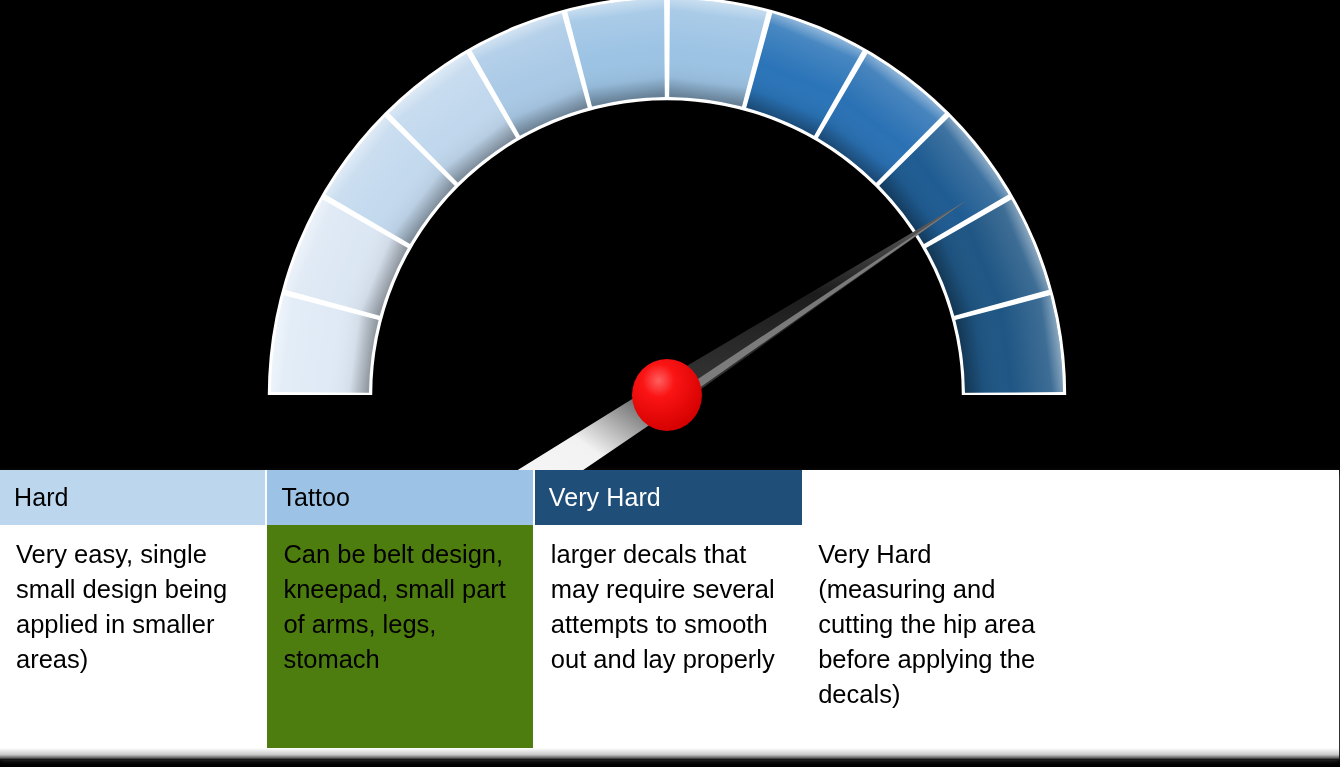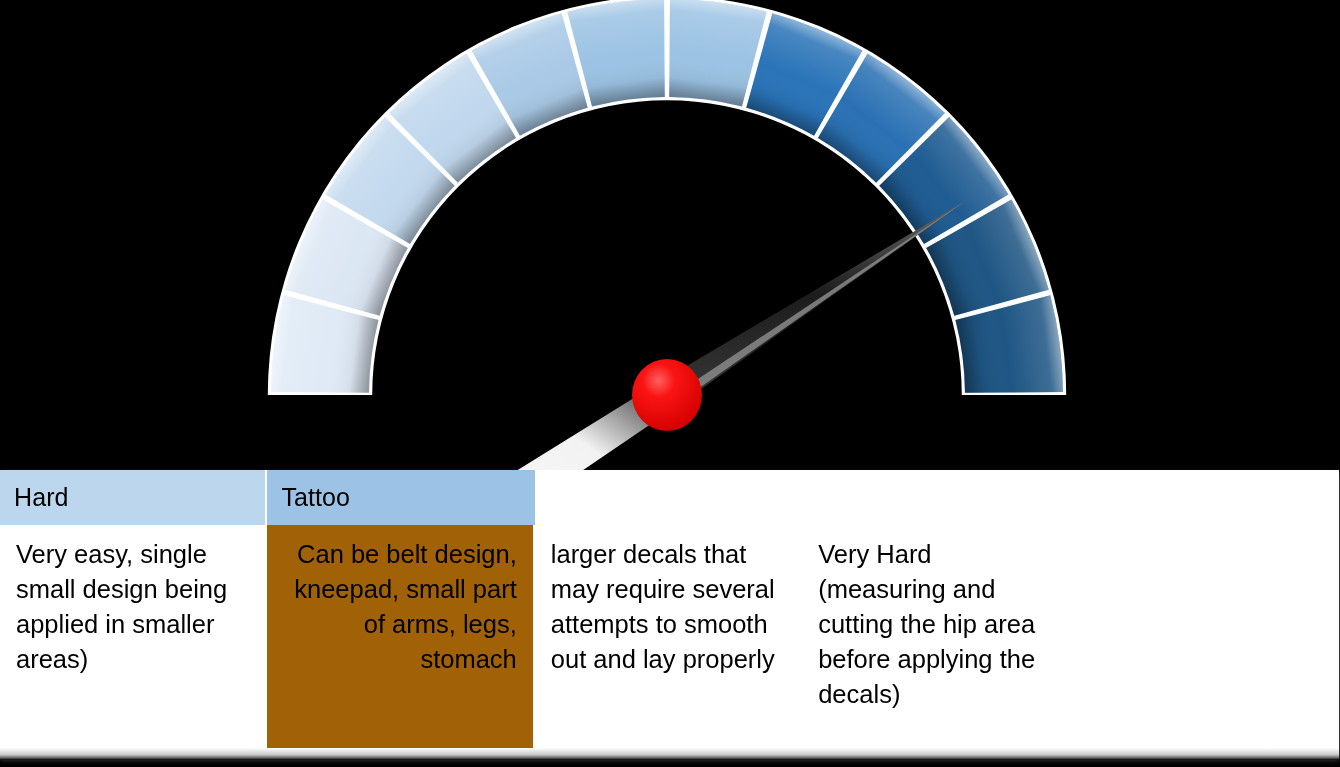--- a/index.html
+++ b/index.html
@@ -261,25 +261,26 @@
           <ellipse cx="667" cy="395" rx="35" ry="36" fill="url(#hubGrad)"></ellipse>
         </g>
     </svg>
   </div>
 
   <div id="legend-table">
 
     <div class="trow header-row">
       <div class="hcell" style="background: rgb(188, 214, 238); color: rgb(0, 0, 0);">Hard</div>
       <div class="hcell" style="background: rgb(156, 195, 229); color: rgb(0, 0, 0);">Tattoo</div>
+      <div class="hcell" style="background: rgb(31, 78, 121); color: rgb(255, 255, 255);">Very Hard</div>
     </div>
 
     <div class="trow body-row">
       <div class="bcell" style="background: rgb(255, 255, 255); color: rgb(0, 0, 0);">Very easy, single small design being applied in smaller areas)</div>
-      <div class="bcell" style="background: #a16207; color: rgb(0, 0, 0); text-align: right;">Can be belt design, kneepad, small part of arms, legs, stomach</div>
+      <div class="bcell" style="background: #4d7c0f; color: rgb(0, 0, 0);">Can be belt design, kneepad, small part of arms, legs, stomach</div>
       <div class="bcell" style="background: rgb(255, 255, 255); color: rgb(0, 0, 0);">larger decals that may require several attempts to smooth out and lay properly</div>
       <div class="bcell" style="background: rgb(255, 255, 255); color: rgb(0, 0, 0);">Very Hard (measuring and cutting the hip area before applying the decals)</div>
     </div>
   </div>
 
   <div id="table-edge-right"></div>
   <div id="table-shadow"></div>
 
 </div>
 

